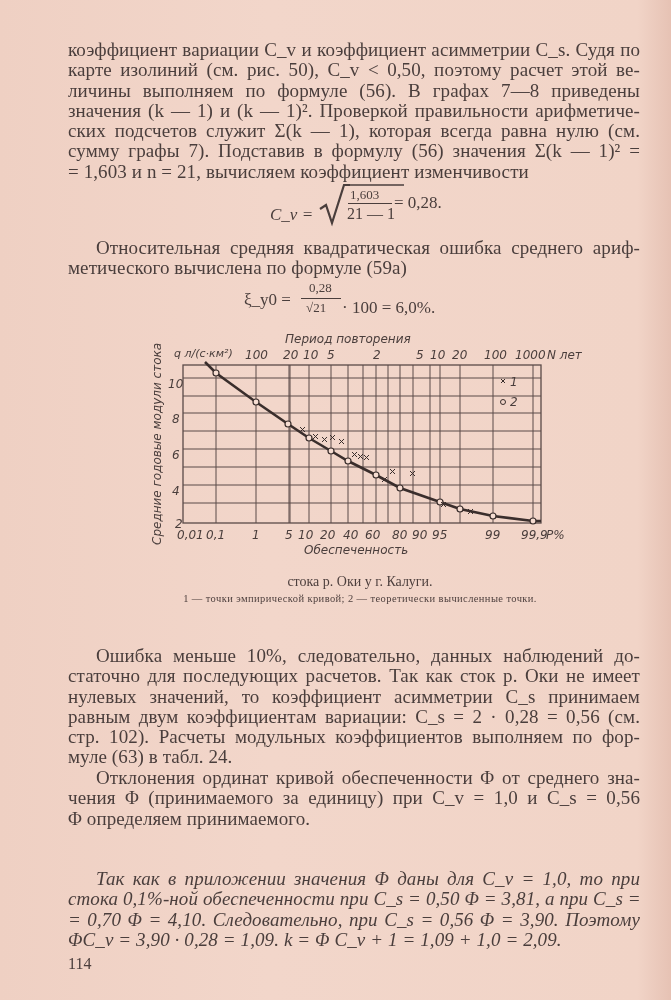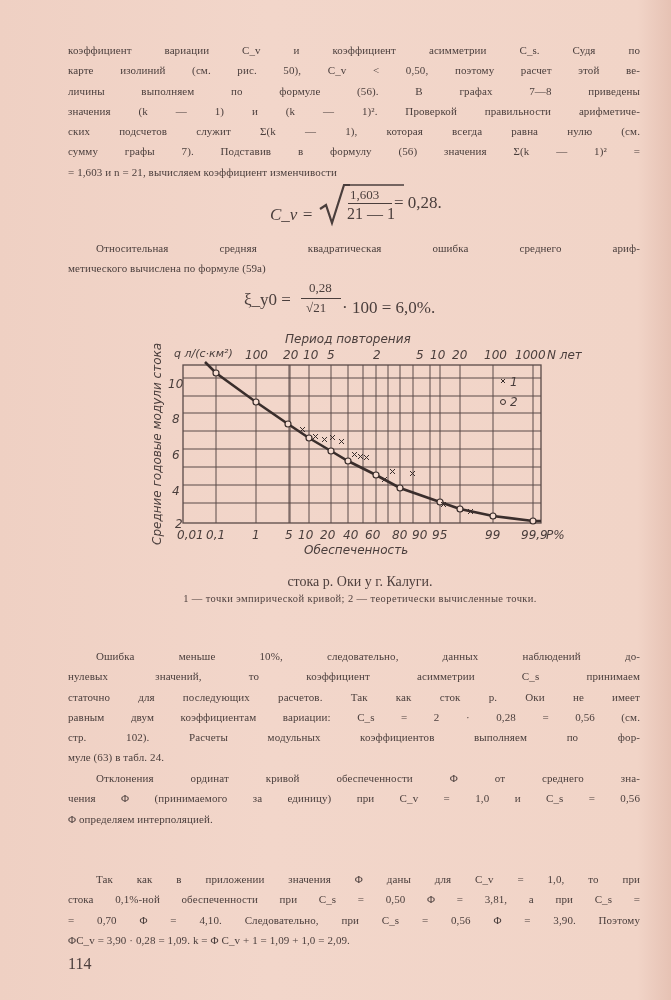--- a/index.html
+++ b/index.html
@@ -5,21 +5,21 @@
   html, body { margin: 0; padding: 0; }
   body {
     width: 671px; height: 1000px; overflow: hidden;
     background: #f0d3c6;
     font-family: "Liberation Serif", "DejaVu Serif", serif;
     color: #4a3e3c;
     position: relative;
   }
   .page { position: absolute; left: 0; top: 0; width: 671px; height: 1000px;
     background: linear-gradient(90deg, #efd0c3 0%, #f2d6ca 40%, #f1d4c7 95%, #e6c2b4 100%); }
-  .para { position: absolute; left: 68px; width: 572px; font-size: 11px; line-height: 20.3px;
+  .para { position: absolute; left: 68px; width: 572px; font-size: 19px; line-height: 20.3px;
     text-align: justify; letter-spacing: 0.1px; }
   .para .line { display: block; white-space: nowrap; text-align-last: justify; }
   .para .line.last { text-align-last: left; }
   .indent { padding-left: 28px; }
   .formula { position: absolute; font-size: 17px; white-space: nowrap; }
   .caption { position: absolute; left: 100px; width: 520px; text-align: center; font-size: 14px; line-height: 17px; color: #4d3f3d; }
   .caption .small { font-size: 10.5px; letter-spacing: 0.4px; }
   .pagenum { position: absolute; left: 68px; top: 955px; font-size: 16px; }
   svg text { font-family: "DejaVu Sans", sans-serif; font-style: italic; fill: #4a3e3c; }
 </style>
@@ -180,34 +180,34 @@
     <text x="304" y="554" font-size="12">Обеспеченность</text>
   </svg>
 
   <div class="caption" style="top:573px;">
     <div>стока р. Оки у г. Калуги.</div>
     <div class="small">1 — точки эмпирической кривой; 2 — теоретически вычисленные точки.</div>
   </div>
 
   <div class="para" style="top:646px;">
     <span class="line indent">Ошибка меньше 10%, следовательно, данных наблюдений до-</span>
+    <span class="line">статочно для последующих расчетов. Так как сток р. Оки не имеет</span>
     <span class="line">нулевых значений, то коэффициент асимметрии C_s принимаем</span>
-    <span class="line">статочно для последующих расчетов. Так как сток р. Оки не имеет</span>
     <span class="line">равным двум коэффициентам вариации: C_s = 2 · 0,28 = 0,56 (см.</span>
     <span class="line">стр. 102). Расчеты модульных коэффициентов выполняем по фор-</span>
     <span class="line last">муле (63) в табл. 24.</span>
   </div>
 
   <div class="para" style="top:768px;">
     <span class="line indent">Отклонения ординат кривой обеспеченности Φ от среднего зна-</span>
     <span class="line">чения Φ (принимаемого за единицу) при C_v = 1,0 и C_s = 0,56</span>
-    <span class="line last">Φ определяем интерполяцией.</span>
-  </div>
-
-  <div class="para" style="top:869px;">
+    <span class="line last">Φ определяем принимаемого.</span>
+  </div>
+
+  <div class="para" style="top:869px;font-style:italic;">
     <span class="line indent">Так как в приложении значения Φ даны для C_v = 1,0, то при</span>
     <span class="line">стока 0,1%-ной обеспеченности при C_s = 0,50 Φ = 3,81, а при C_s =</span>
     <span class="line">= 0,70 Φ = 4,10. Следовательно, при C_s = 0,56 Φ = 3,90. Поэтому</span>
     <span class="line last">ΦC_v = 3,90 · 0,28 = 1,09. k = Φ C_v + 1 = 1,09 + 1,0 = 2,09.</span>
   </div>
 
   <div class="pagenum">114</div>
 </div>
 
 </body></html>

